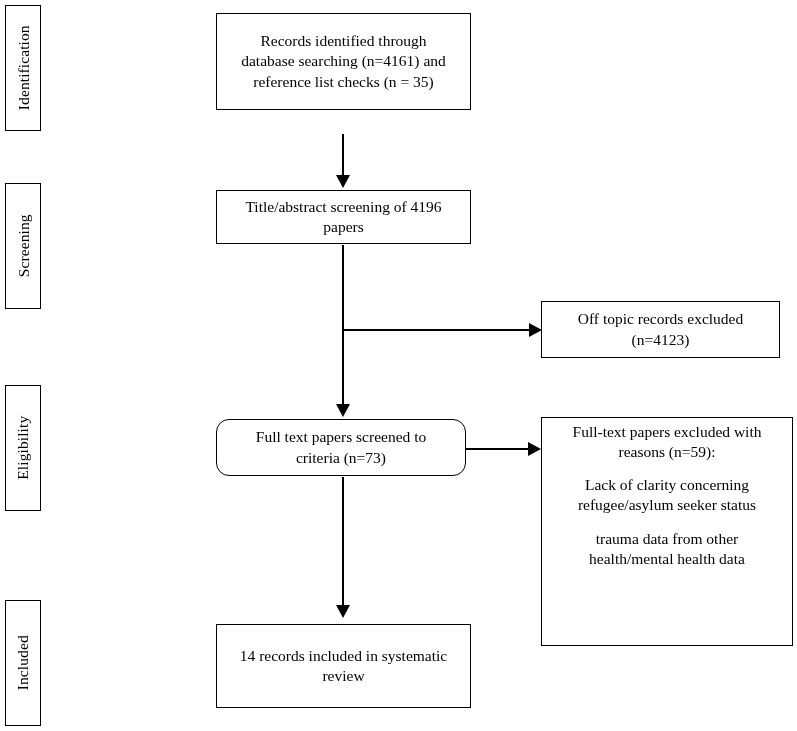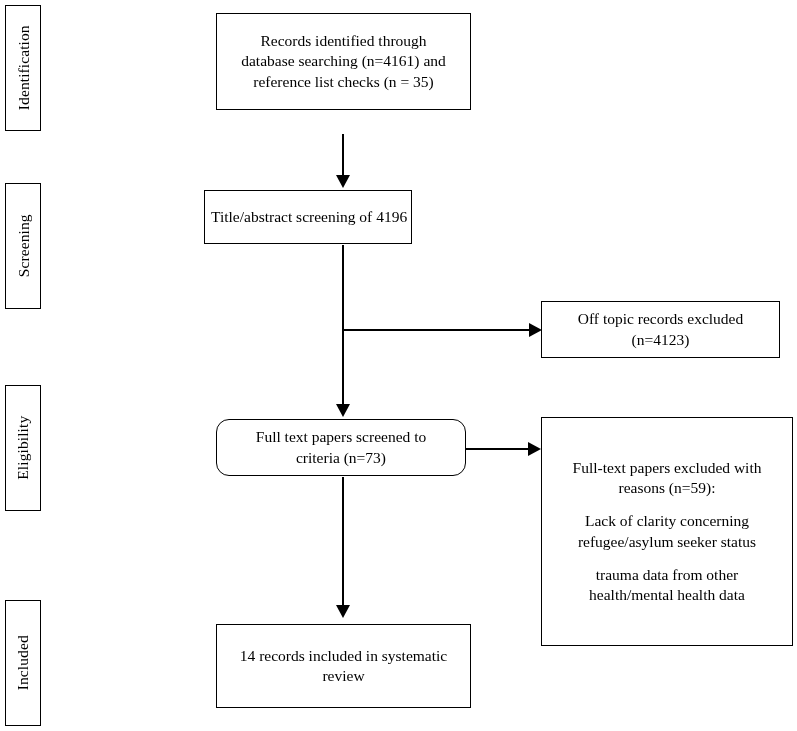--- a/index.html
+++ b/index.html
@@ -47,21 +47,21 @@
     display: flex;
     align-items: center;
     justify-content: center;
     text-align: center;
     font-size: 15.5px;
     line-height: 1.30;
     padding: 4px 6px;
   }
   .node .lines { width: 100%; }
   .node .lines div { white-space: nowrap; }
-  .node.topalign { align-items: center; }
+  .node.topalign { align-items: flex-start; }
   .node .gap { height: 13px; }
 
   
   .vline {
     position: absolute;
     width: 2px;
     background: #000000;
   }
   .hline {
     position: absolute;
@@ -110,23 +110,24 @@
     <div class="lines">
       <div>Records identified through</div>
       <div>database searching (n=4161) and</div>
       <div>reference list checks (n = 35)</div>
     </div>
   </div>
 
   <div class="vline" style="left:342px; top:134px; height:45px;"></div>
   <div class="arrow-down" style="left:336px; top:175px;"></div>
 
-  <div class="node" style="left:204px; top:190px; width:208px; height:54px;">
+  <div class="node" style="left:216px; top:190px; width:255px; height:54px;">
     <div class="lines">
       <div>Title/abstract screening of 4196</div>
+      <div>papers</div>
     </div>
   </div>
 
   <div class="vline" style="left:342px; top:245px; height:167px;"></div>
   <div class="arrow-down" style="left:336px; top:404px;"></div>
 
   <div class="hline" style="left:343px; top:329px; width:190px;"></div>
   <div class="arrow-right" style="left:529px; top:323px;"></div>
 
   <div class="node" style="left:541px; top:301px; width:239px; height:57px;">

